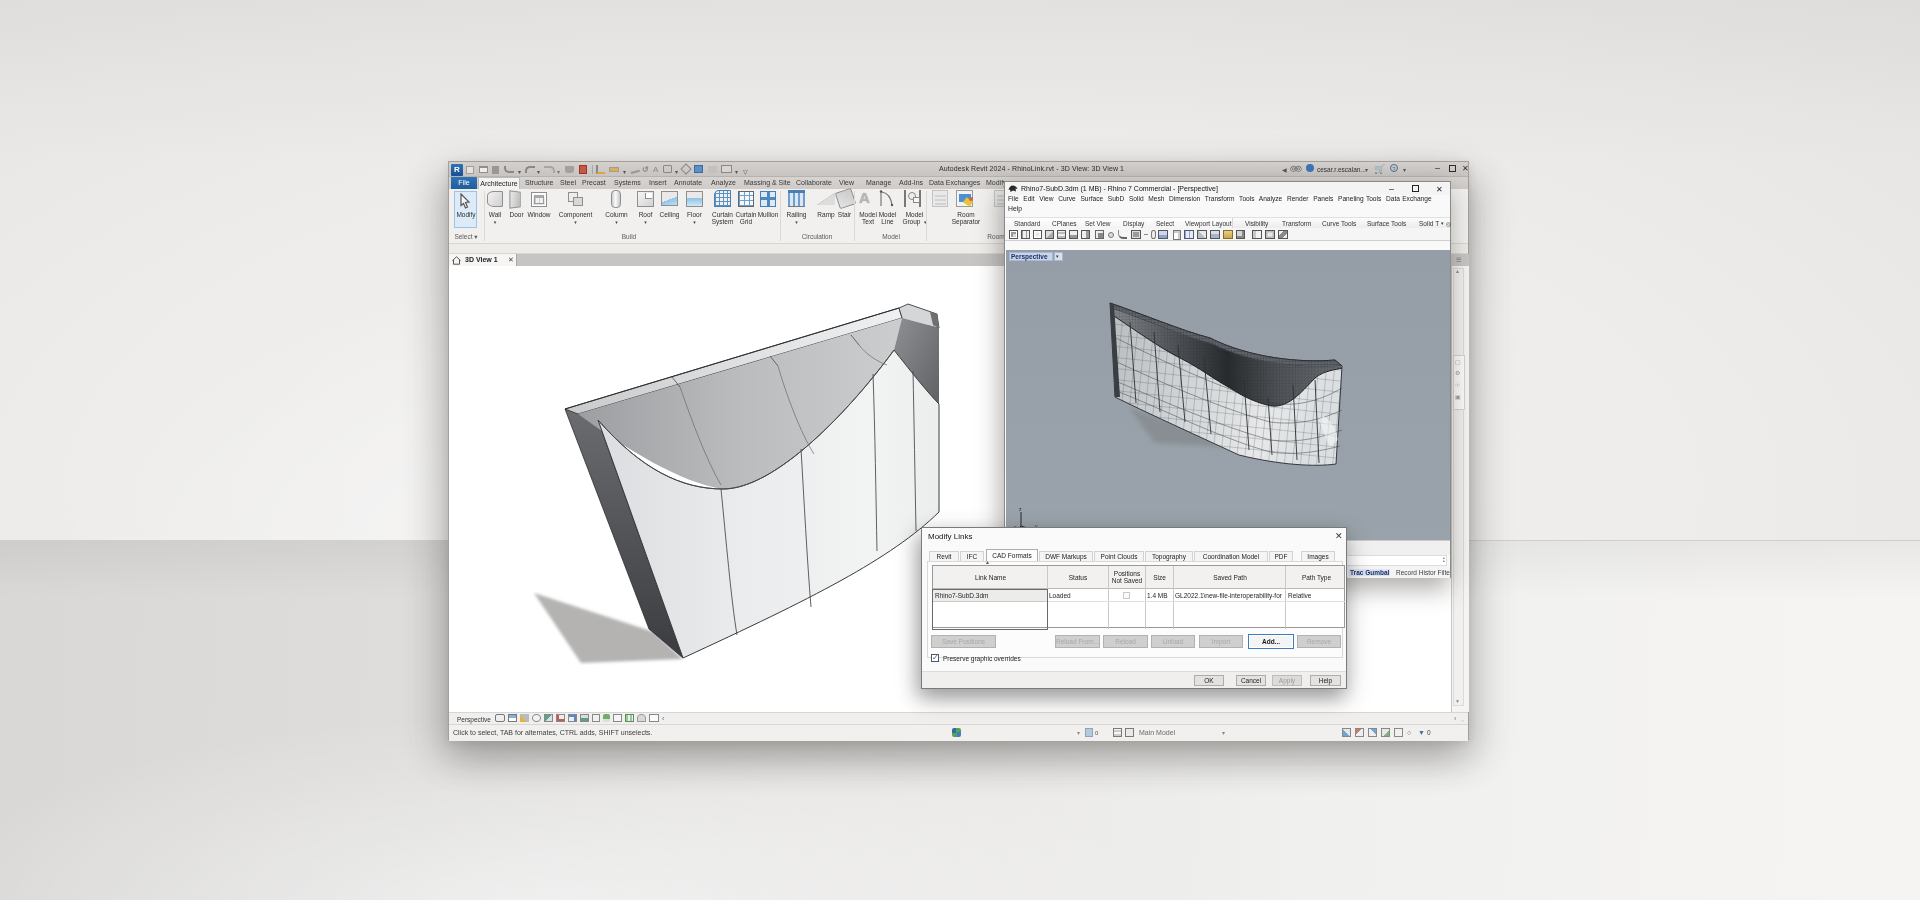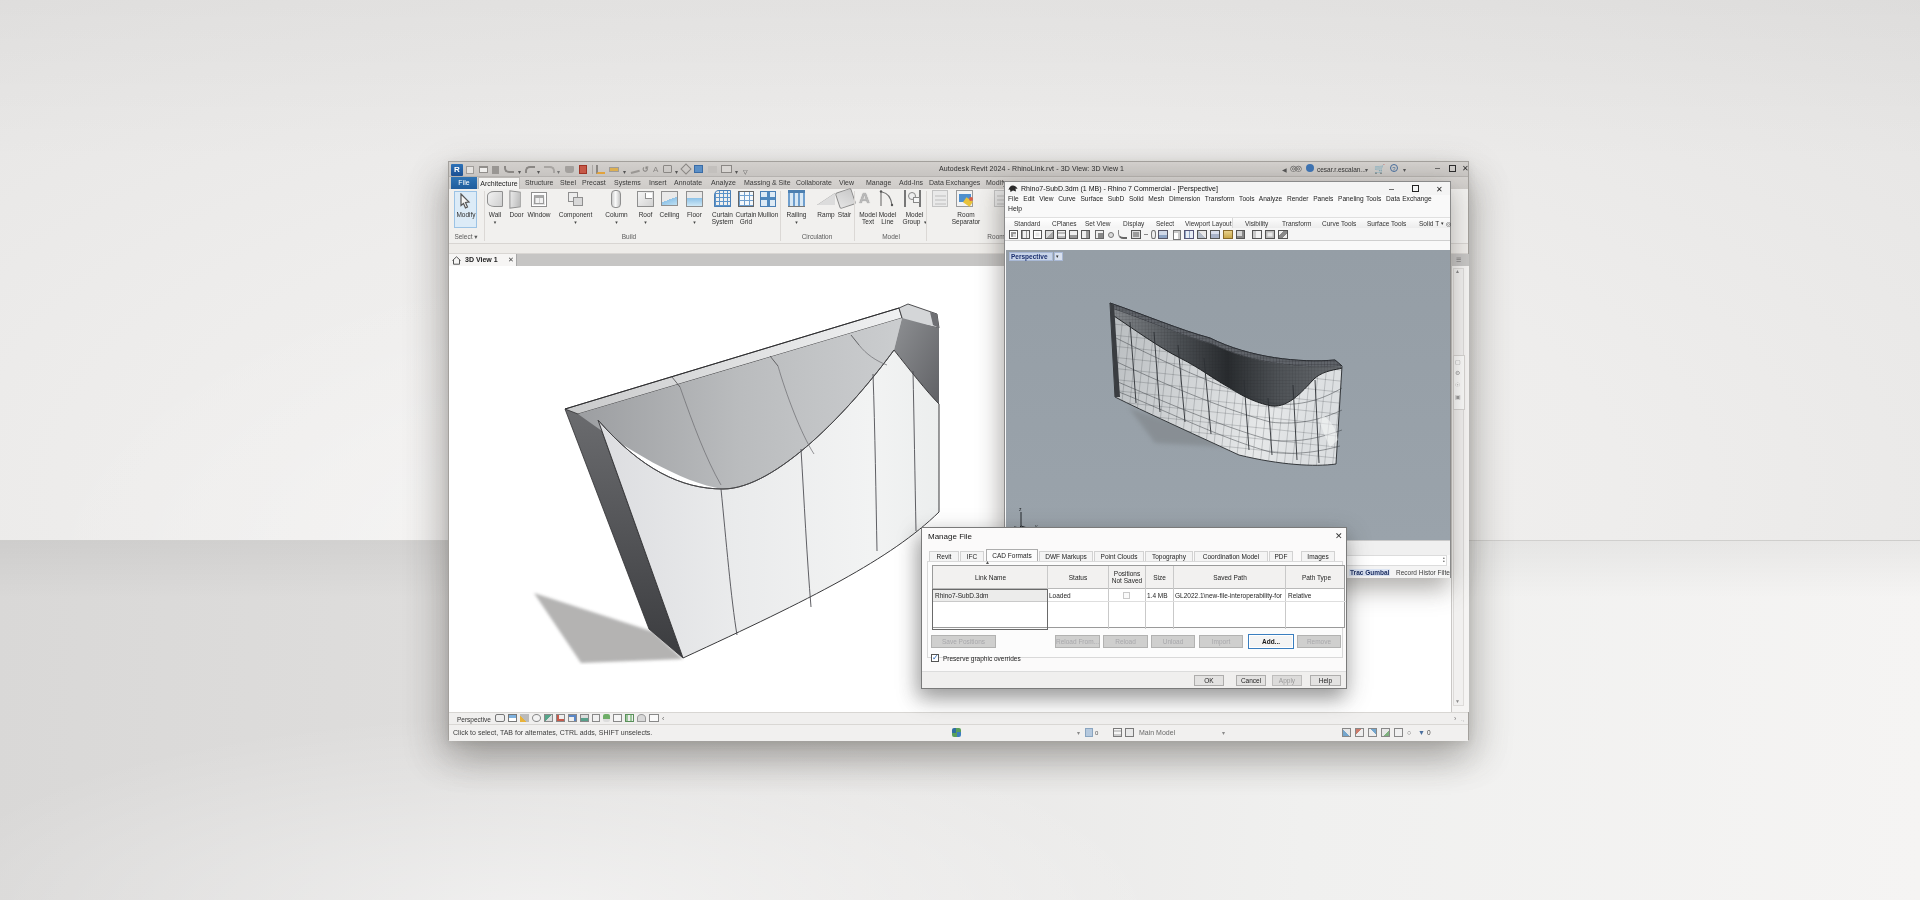--- a/index.html
+++ b/index.html
@@ -416,21 +416,21 @@
  <div id="rh-cmdzone"></div>
  <div id="rh-cmdline"></div>
  <span class="abs" style="left:438px;top:375px;font-size:5px;color:#555;letter-spacing:0;line-height:3px">•<br>•</span>
  <div id="rh-statusb">
   <span class="abs" style="left:344px;top:2.5px;background:#dbe4f3;color:#16295e;font-weight:bold;padding:0 1px">Trac Gumbal</span>
   <span class="abs" style="left:391px;top:2.5px;color:#3c3c3c">Record Histor Filter</span>
  </div>
 </div>
 
 <div id="mlinks">
- <div class="abs" style="left:6px;top:4px;font-size:8px;color:#151515">Manage File</div>
+ <div class="abs" style="left:6px;top:4px;font-size:8px;color:#151515">Modify Links</div>
  <span class="abs" style="left:413px;top:3px;font-size:9px;color:#333">✕</span>
  <div class="abs" style="left:7px;top:21px;font-size:6.5px;color:#222">
   <span class="abs" style="left:0;top:2px;width:30px;height:10px;border:1px solid #d2d2d2;border-bottom:none;background:#f4f4f4;text-align:center;line-height:10px">Revit</span>
   <span class="abs" style="left:31px;top:2px;width:24px;height:10px;border:1px solid #d2d2d2;border-bottom:none;background:#f4f4f4;text-align:center;line-height:10px">IFC</span>
   <span class="abs" style="left:57px;top:0;width:52px;height:12px;border:1px solid #adadad;border-bottom:none;background:#fcfcfc;text-align:center;line-height:11px">CAD Formats</span>
   <span class="abs" style="left:110px;top:2px;width:54px;height:10px;border:1px solid #d2d2d2;border-bottom:none;background:#f4f4f4;text-align:center;line-height:10px">DWF Markups</span>
   <span class="abs" style="left:165px;top:2px;width:50px;height:10px;border:1px solid #d2d2d2;border-bottom:none;background:#f4f4f4;text-align:center;line-height:10px">Point Clouds</span>
   <span class="abs" style="left:216px;top:2px;width:48px;height:10px;border:1px solid #d2d2d2;border-bottom:none;background:#f4f4f4;text-align:center;line-height:10px">Topography</span>
   <span class="abs" style="left:265px;top:2px;width:74px;height:10px;border:1px solid #d2d2d2;border-bottom:none;background:#f4f4f4;text-align:center;line-height:10px">Coordination Model</span>
   <span class="abs" style="left:340px;top:2px;width:24px;height:10px;border:1px solid #d2d2d2;border-bottom:none;background:#f4f4f4;text-align:center;line-height:10px">PDF</span>

